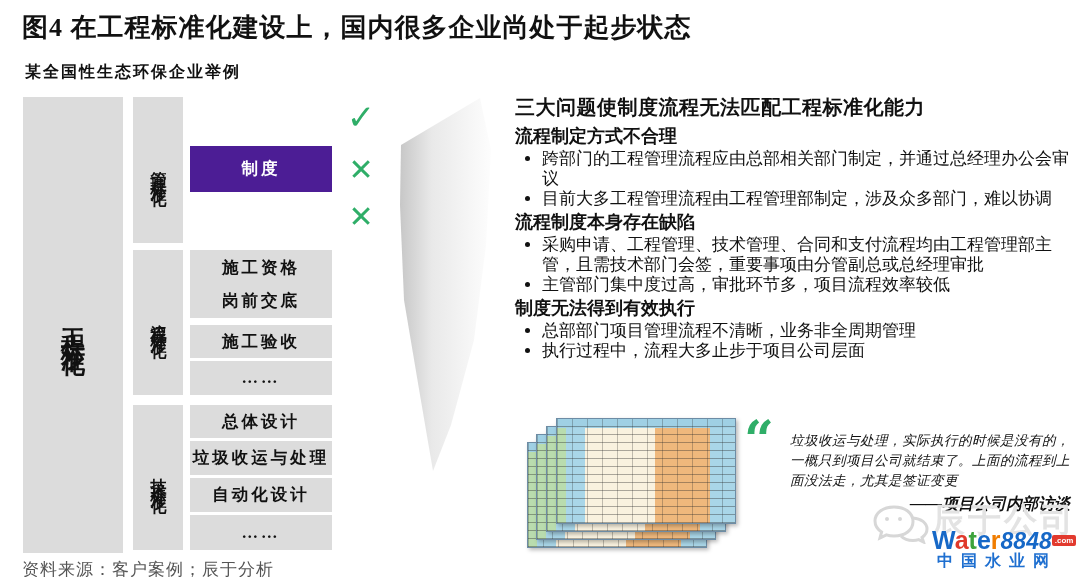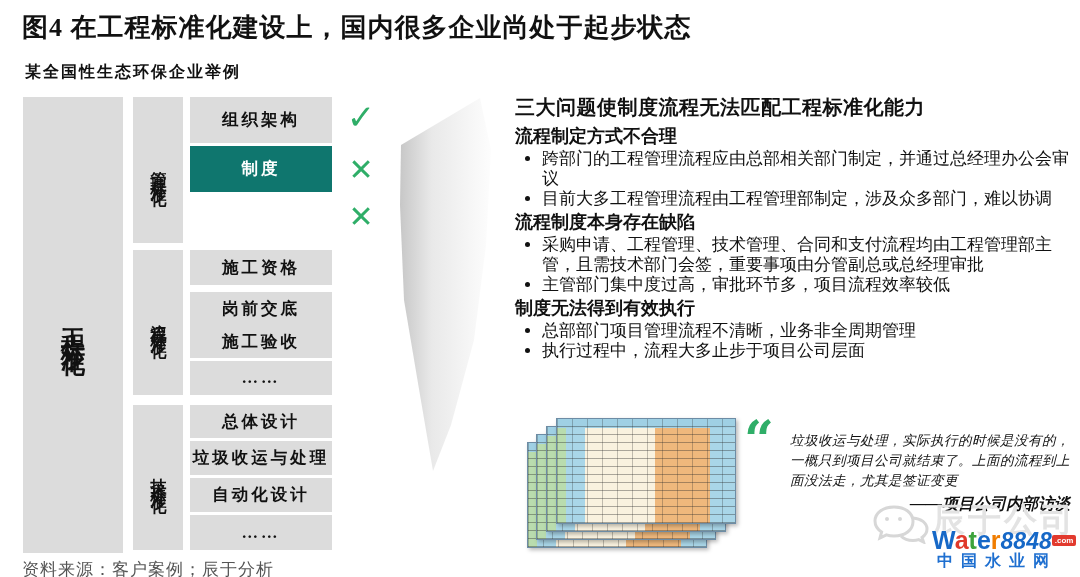--- a/index.html
+++ b/index.html
@@ -14,21 +14,21 @@
   
   .box{position:absolute;background:#dcdcdc;display:flex;align-items:center;justify-content:center;
        font-weight:700;text-align:center;}
   .vtext{writing-mode:vertical-rl;text-orientation:upright;}
   .root-box{left:23px;top:97px;width:100px;height:456px;font-size:24px;letter-spacing:6px;}
   .cat-box{left:133px;width:50px;font-size:16px;letter-spacing:5px;}
   .cat1{top:97px;height:146px;}
   .cat2{top:250px;height:145px;}
   .cat3{top:405px;height:145px;}
   .item{left:190px;width:142px;font-size:16.5px;letter-spacing:3px;}
-  .item.green{background:#0f766e;color:#fff;}
+  .item.green{background:#4c1d95;color:#fff;}
   .mark{position:absolute;left:340px;width:42px;height:42px;color:#2fae68;font-weight:700;
         font-family:"DejaVu Sans",sans-serif;display:flex;align-items:center;justify-content:center;}
   .mark.check{top:96px;font-size:34px;}
   .mark.x1{top:148px;font-size:30px;}
   .mark.x2{top:195px;font-size:30px;}
 
   .wedge{position:absolute;left:390px;top:95px;width:112px;height:390px;}
 
   
   .analysis{position:absolute;left:515px;top:94px;width:555px;}
@@ -90,25 +90,24 @@
     </defs>
     <path d="M90,3 L101,55 L96,150 L84,245 L61,330 L43,376 L30,300 L14,205 L10,110 L11,50 Z" fill="url(#wg)"></path>
   </svg>
 
   <div class="box vtext root-box">工程标准化</div>
 
   <div class="box vtext cat-box cat1">管理标准化</div>
   <div class="box vtext cat-box cat2">流程标准化</div>
   <div class="box vtext cat-box cat3">技术标准化</div>
 
-  <div class="box item" style="top:97px;height:46px;">组织架构</div>
   <div class="box item green" style="top:146px;height:46px;">制度</div>
 
   <div class="box item" style="top:250px;height:35px;">施工资格</div>
-  <div class="box item" style="top:292px;height:34px;">岗前交底</div>
+  <div class="box item" style="top:284px;height:34px;">岗前交底</div>
   <div class="box item" style="top:325px;height:33px;">施工验收</div>
   <div class="box item" style="top:361px;height:34px;">……</div>
 
   <div class="box item" style="top:405px;height:33px;">总体设计</div>
   <div class="box item" style="top:441px;height:34px;">垃圾收运与处理</div>
   <div class="box item" style="top:478px;height:34px;">自动化设计</div>
   <div class="box item" style="top:515px;height:35px;">……</div>
 
   <div class="mark check">✓</div>
   <div class="mark x1">✕</div>

